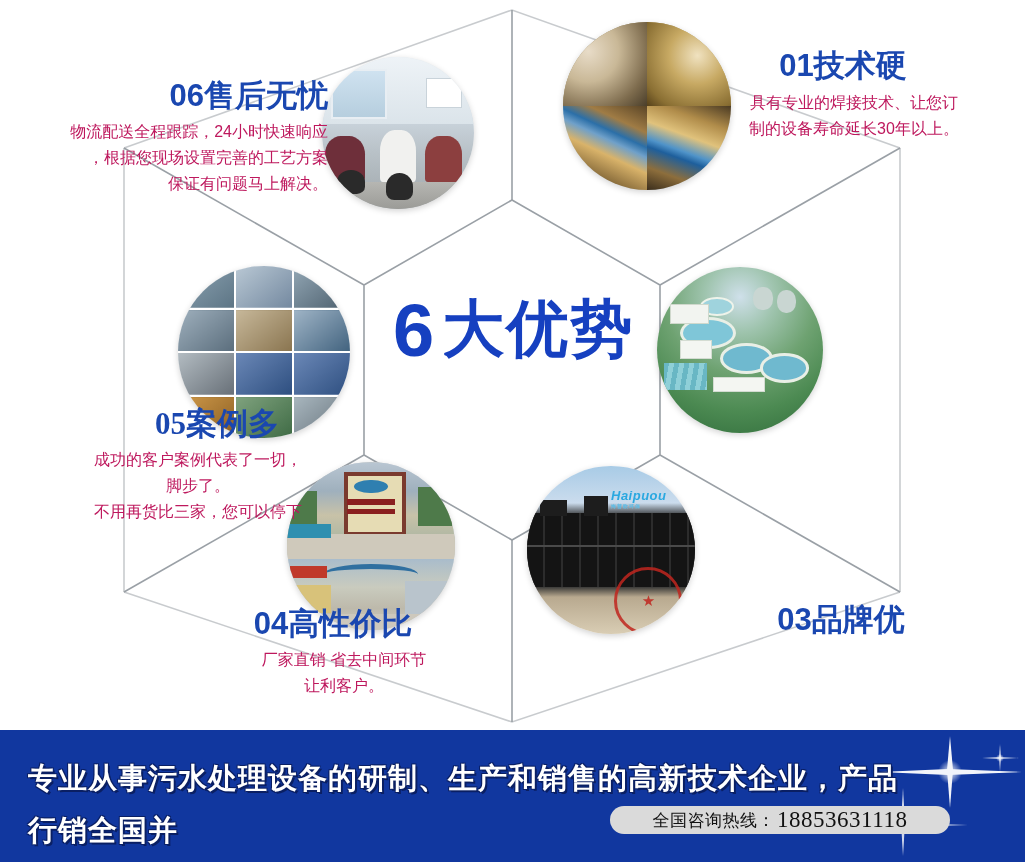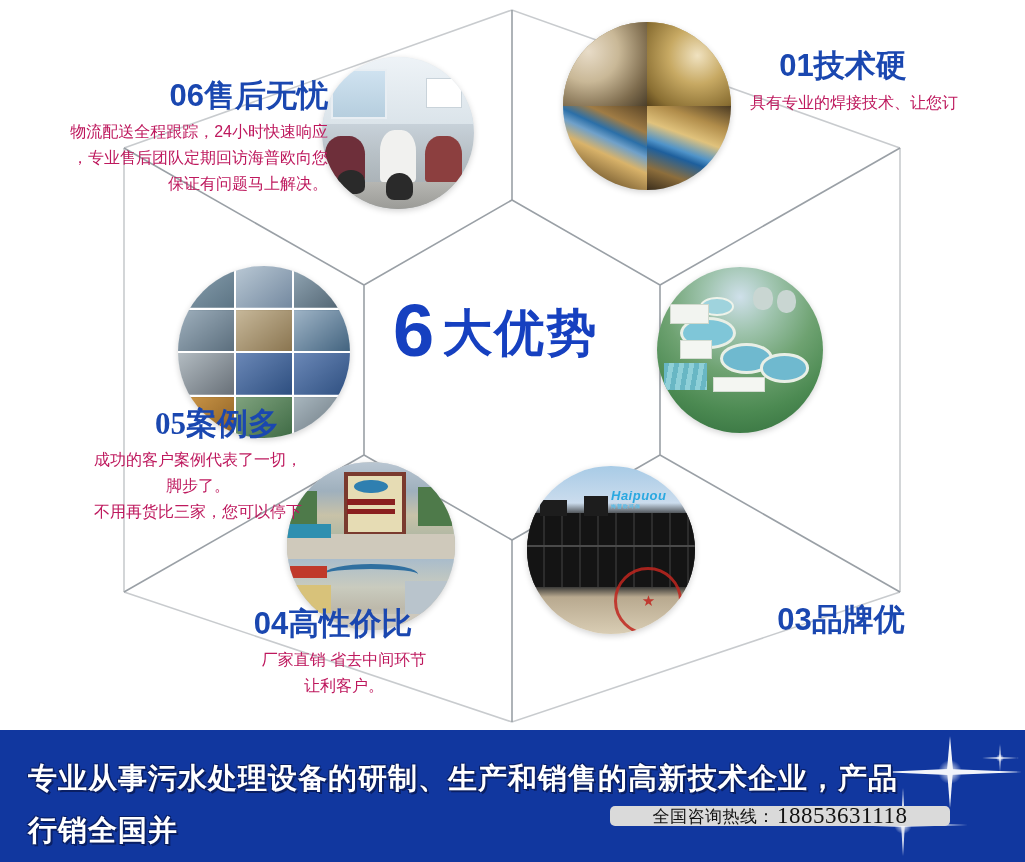--- a/index.html
+++ b/index.html
@@ -87,37 +87,37 @@
   }
   .ta-r{text-align:right;margin-top:36px;}
   .ta-l{text-align:center;}
 
   
   .center-logo{
     position:absolute;left:393px;top:294px;
     white-space:nowrap;color:#1640c0;font-weight:700;
   }
   .center-logo .big{font-size:74px;line-height:74px;vertical-align:-6px;}
-  .center-logo .cn{font-size:50px;line-height:50px;margin-left:8px;letter-spacing:2px;}
+  .center-logo .cn{font-size:62px;line-height:50px;margin-left:8px;letter-spacing:2px;}
 
   
   .banner{
     position:absolute;left:0;top:730px;width:1025px;height:132px;
     background:#11379f;overflow:hidden;
   }
   .banner .stars{position:absolute;inset:0;}
   .banner-text{
     position:absolute;left:28px;top:22px;width:880px;
     color:#ffffff;font-weight:700;font-size:29px;line-height:52px;
     letter-spacing:1px;
     text-shadow:2px 2px 0 #0a1f63, -1px -1px 0 #0a1f63, 1px -1px 0 #0a1f63, -1px 1px 0 #0a1f63;
   }
   .hotline{
-    position:absolute;left:610px;top:806px;width:340px;height:20px;
-    background:#dadada;border-radius:5px;
+    position:absolute;left:610px;top:806px;width:340px;height:28px;
+    background:#dadada;border-radius:16px;
     display:flex;align-items:center;justify-content:center;
     font-family:"Liberation Serif","DejaVu Serif",serif;
     color:#111;font-size:20px;letter-spacing:.5px;white-space:nowrap;
   }
   .hotline .lbl{font-size:17px;}
   .hotline .num{font-size:23px;margin-left:2px;}
 </style>
 </head>
 <body>
 
@@ -232,29 +232,30 @@
   </div>
 
   <div class="center-logo">
     <span class="big">6</span><span class="cn">大优势</span>
   </div>
 
   <div class="block ta-r" style="left:18px;top:44px;width:310px;">
     <div class="head">06售后无忧</div>
     <div class="desc" style="margin-top:8px;">
       <div>物流配送全程跟踪，24小时快速响应</div>
-      <div>，专业售后团队定期回访海普欧向您</div>
+      <div>，根据您现场设置完善的工艺方案</div>
       <div>保证有问题马上解决。</div>
     </div>
   </div>
 
   <div class="block ta-l" style="left:678px;top:50px;width:330px;">
     <div class="head">01技术硬</div>
     <div class="desc" style="margin-top:9px;margin-left:22px;">
       <div>具有专业的焊接技术、让您订</div>
+      <div>制的设备寿命延长30年以上。</div>
     </div>
   </div>
 
 
   <div class="block ta-l" style="left:530px;top:604px;width:480px;">
     <div class="head" style="margin-left:142px;">03品牌优</div>
   </div>
 
   <div class="block ta-l" style="left:163px;top:608px;width:340px;">
     <div class="head">04高性价比</div>

